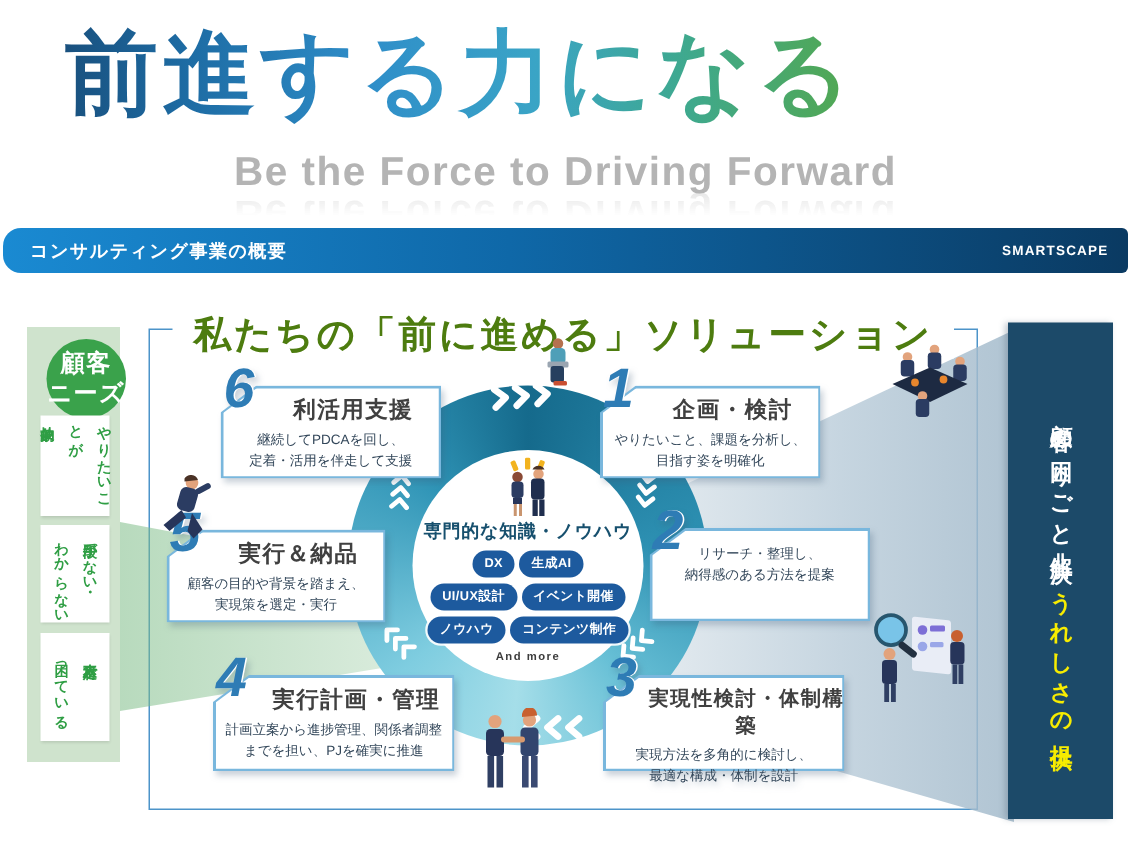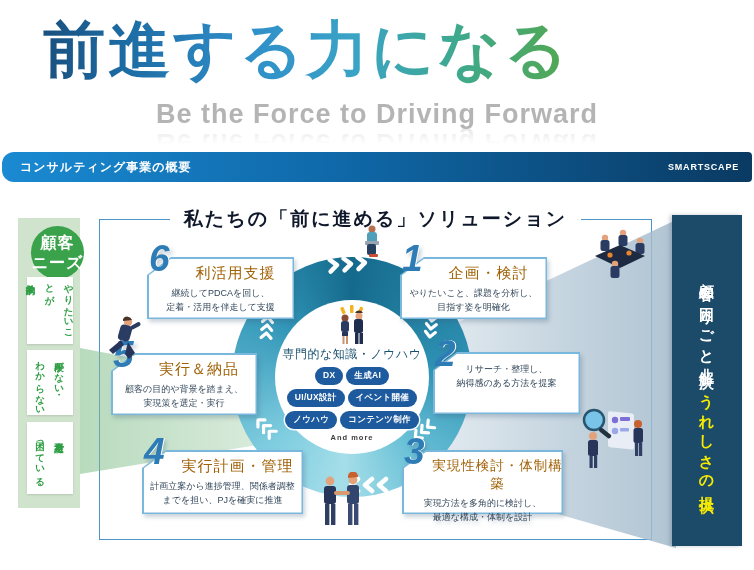--- a/index.html
+++ b/index.html
@@ -34,21 +34,21 @@
     display:flex; align-items:center; justify-content:space-between;
     padding:0 13px 0 18px;
   }
   .section-bar-title { font-size:12px; font-weight:700; color:#fff; letter-spacing:1px; }
   .section-bar-brand { font-size:9px; font-weight:700; color:#fff; letter-spacing:.8px; }
   
   .frame { position:absolute; left:99px; top:219px; width:553px; height:321px; border:1.5px solid #4d94c9; }
   .diagram-title-wrap { position:absolute; left:99px; top:206px; width:553px; text-align:center; z-index:5; }
   .diagram-title {
     display:inline-block; background:#fff; padding:0 14px;
-    font-size:19px; font-weight:800; color:#0f172a; letter-spacing:2px;
+    font-size:25px; font-weight:800; color:#4d7c0f; letter-spacing:2px;
   }
   
   .needs-panel { position:absolute; left:18px; top:218px; width:62px; height:290px; background:#cfe3cd; }
   .needs-badge {
     position:absolute; left:31px; top:226px; width:53px; height:53px; border-radius:50%;
     background:#3aa24b; color:#fff; font-size:16px; font-weight:700; line-height:1.25;
     display:flex; align-items:center; justify-content:center; text-align:center;
     white-space:pre-line; z-index:2; letter-spacing:1px;
   }
   .need-box {
@@ -97,38 +97,38 @@
   .chev-r1 { left:418px; top:320px; transform:rotate(97deg); }
   .chev-r2 { left:410px; top:424px; transform:rotate(140deg); }
   .chev-l1 { left:252px; top:420px; transform:rotate(225deg); }
   .chev-l2 { left:254px; top:320px; transform:rotate(-85deg); }
   
   .center-card {
     position:absolute; left:275px; top:300px; width:154px; height:154px; border-radius:50%;
     background:#fff; z-index:3; display:flex; flex-direction:column; align-items:center;
   }
   .center-people { margin-top:5px; line-height:0; }
-  .center-heading { font-size:12px; font-weight:400; color:#17506e; margin:1px 0 4px; letter-spacing:.5px; }
+  .center-heading { font-size:12px; font-weight:700; color:#17506e; margin:1px 0 4px; letter-spacing:.5px; }
   .pill-row { display:flex; gap:3px; margin-bottom:4px;text-align:center; }
   .pill {
     background:#1d5a9e; color:#fff; font-size:8.5px; font-weight:700;
     padding:3px 8px; border-radius:10px; white-space:nowrap; letter-spacing:.3px;
     box-shadow:0 0 0 1.5px rgba(255,255,255,.9);
   }
   .and-more { font-size:7.5px; color:#3c3c3c; letter-spacing:1px; font-weight:700; }
   
   .step { position:absolute; z-index:4; filter:drop-shadow(2px 3px 2px rgba(60,90,120,.28)); }
   .step-outer { position:absolute; inset:0; background:#79b7dd; clip-path:polygon(24px 0, 100% 0, 100% 100%, 0 100%, 0 18px); }
   .step-inner { position:absolute; inset:1.5px; background:#fff; clip-path:polygon(23px 0, 100% 0, 100% 100%, 0 100%, 0 17px); }
   .step-num {
     position:absolute; left:2px; top:-17px; font-size:37px; font-weight:800; font-style:italic;
     color:#2e7cb5; line-height:1; z-index:2; text-shadow:1px 0 0 #fff;
   }
   .step-content { position:absolute; inset:0; padding-top:7px; text-align:center; z-index:1; }
-  .step-title { font-size:15px; font-weight:400; color:#a16207; letter-spacing:1px;margin-left:30px; }
+  .step-title { font-size:15px; font-weight:700; color:#404040; letter-spacing:1px;margin-left:30px; }
   .step-title.long { font-size:13.5px; }
   .step-desc { font-size:9px; color:#33475a; line-height:1.6; white-space:pre-line; margin-top:3px; }
   .step-1 { left:400px; top:257px; width:147px; height:62px; }
   .step-2 { left:433px; top:352px; width:147px; height:62px; }
   .step-3 { left:402px; top:450px; width:161px; height:64px; }
   .step-4 { left:142px; top:450px; width:161px; height:64px; }
   .step-5 { left:111px; top:353px; width:146px; height:62px; }
   .step-6 { left:147px; top:257px; width:147px; height:62px; }
   
   .illus { position:absolute; z-index:5; line-height:0; }

